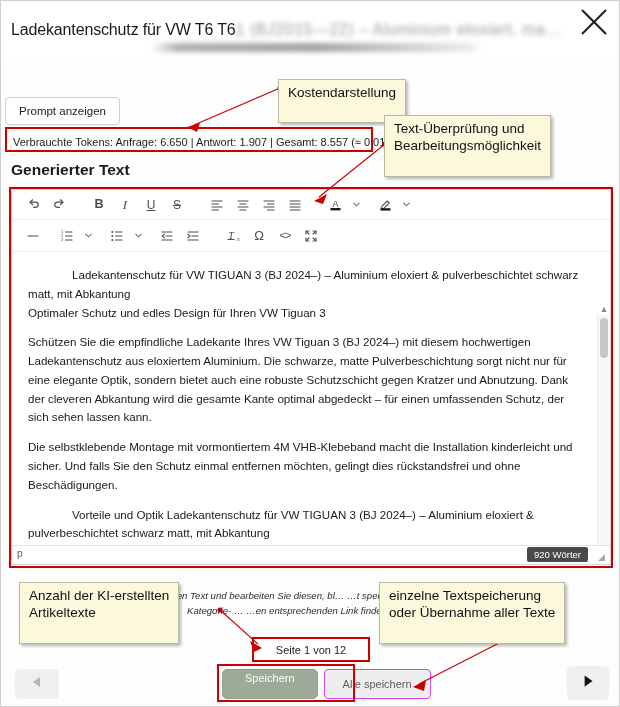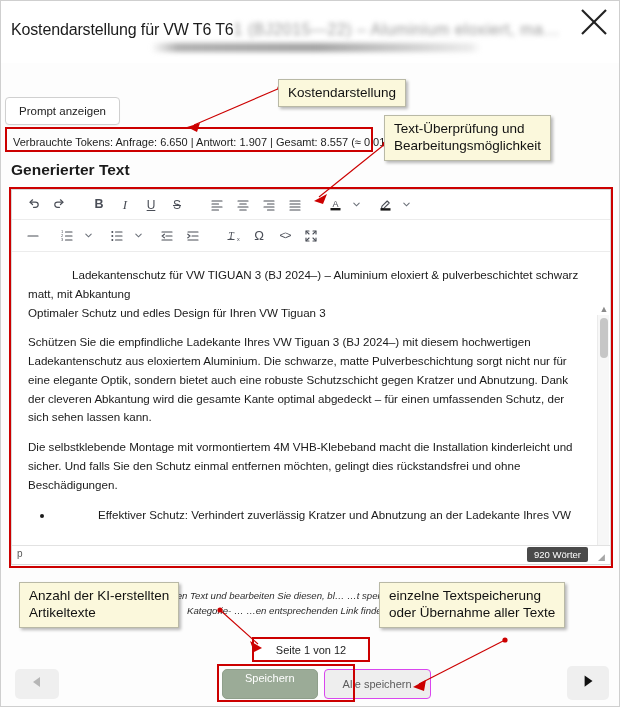--- a/index.html
+++ b/index.html
@@ -253,21 +253,21 @@
   .nav-next { left: 566px; top: 665px; width: 42px; height: 34px; }
 
   
   .callout {
     position: absolute;
     background: #fbf8dc;
     border: 1px solid #b9b9a6;
     color: #111;
     font-size: 13.5px;
     line-height: 1.28;
-    padding: 4px 9px 5px 9px;
+    padding: 4px 9px 21px 9px;
     box-shadow: 2px 2px 3px rgba(0,0,0,.28);
     white-space: pre-line;
   }
   #callout-kosten   { left: 277px; top: 78px; }
   #callout-text     { left: 383px; top: 114px; }
   #callout-anzahl   { left: 18px;  top: 581px; }
   #callout-speicher { left: 378px; top: 581px; }
 
   
   .redbox {
@@ -283,21 +283,21 @@
   
   #leaders { position: absolute; left:0; top:0; width:620px; height:707px; pointer-events:none; }
 </style>
 </head>
 <body>
 
 <div id="root">
 
   <div class="modal-header">
     <div class="modal-title">
-      <span>Kostendarstellung für VW T6 T6</span><span class="title-blur">1 (BJ2015—22) – Aluminium eloxiert, ma…</span>
+      <span>Ladekantenschutz für VW T6 T6</span><span class="title-blur">1 (BJ2015—22) – Aluminium eloxiert, ma…</span>
     </div>
     <div class="title-blur-2"></div>
     <div class="close-x">
       <svg width="34" height="34" viewBox="0 0 34 34">
         <line x1="5" y1="5" x2="29" y2="29" stroke="#222" stroke-width="2.2"></line>
         <line x1="29" y1="5" x2="5" y2="29" stroke="#222" stroke-width="2.2"></line>
       </svg>
     </div>
   </div>
 
@@ -463,20 +463,21 @@
             <line x1="2.4" y1="11.6" x2="5" y2="9"></line>
         </svg>
       </div>
     </div>
 
     <div class="edit-area">
       <p class="tight"><strong>Ladekantenschutz für VW TIGUAN 3 (BJ 2024–) – Aluminium eloxiert &amp; pulverbeschichtet schwarz matt, mit Abkantung</strong></p>
       <p>Optimaler Schutz und edles Design für Ihren VW Tiguan 3</p>
       <p>Schützen Sie die empfindliche Ladekante Ihres VW Tiguan 3 (BJ 2024–) mit diesem hochwertigen Ladekantenschutz aus eloxiertem Aluminium. Die schwarze, matte Pulverbeschichtung sorgt nicht nur für eine elegante Optik, sondern bietet auch eine robuste Schutzschicht gegen Kratzer und Abnutzung. Dank der cleveren Abkantung wird die gesamte Kante optimal abgedeckt – für einen umfassenden Schutz, der sich sehen lassen kann.</p>
       <p>Die selbstklebende Montage mit vormontiertem 4M VHB-Klebeband macht die Installation kinderleicht und sicher. Und falls Sie den Schutz einmal entfernen möchten, gelingt dies rückstandsfrei und ohne Beschädigungen.</p>
+      <p><strong>Vorteile und Optik Ladekantenschutz für VW TIGUAN 3 (BJ 2024–) – Aluminium eloxiert &amp; pulverbeschichtet schwarz matt, mit Abkantung</strong></p>
       <ul>
         <li><strong>Effektiver Schutz:</strong><span> Verhindert zuverlässig Kratzer und Abnutzung an der Ladekante Ihres VW</span></li>
       </ul>
 
       <div class="vscroll">
         <div class="varrow up">▲</div>
         <div class="vthumb"></div>
 
       </div>
     </div>

